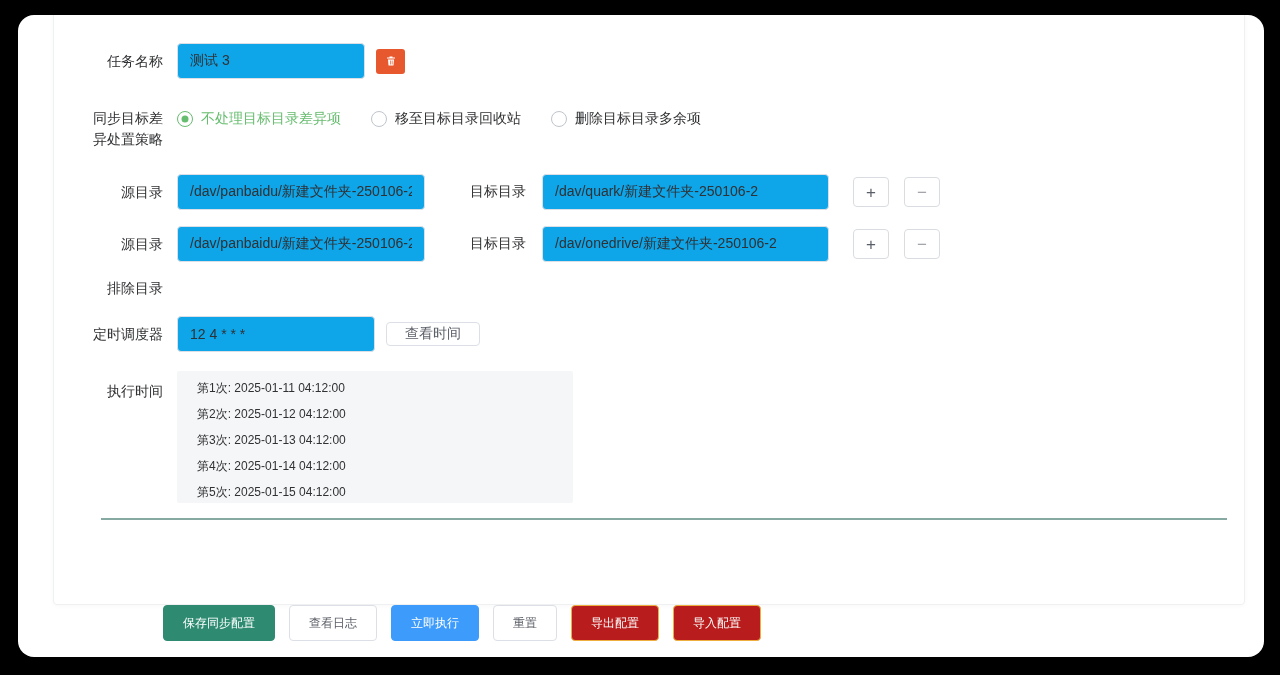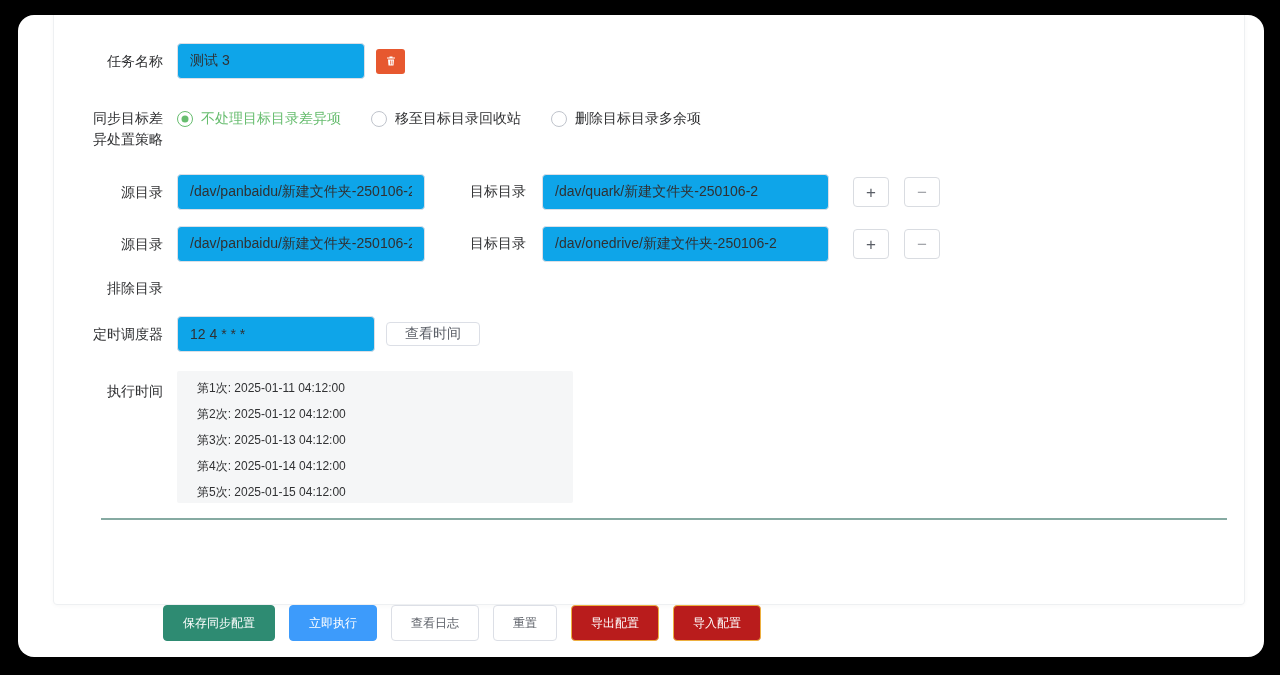--- a/index.html
+++ b/index.html
@@ -182,19 +182,19 @@
           <div class="exec-line">第5次: 2025-01-15 04:12:00</div>
         </div>
       </div>
 
       <div class="divider"></div>
     </div>
   </div>
 
   <div class="actions">
     <button class="btn btn-save">保存同步配置</button>
+    <button class="btn btn-plain">查看日志</button>
     <button class="btn btn-run">立即执行</button>
-    <button class="btn btn-plain">查看日志</button>
     <button class="btn btn-plain">重置</button>
     <button class="btn btn-amber">导出配置</button>
     <button class="btn btn-amber">导入配置</button>
   </div>
 </div>
 
 </body></html>

